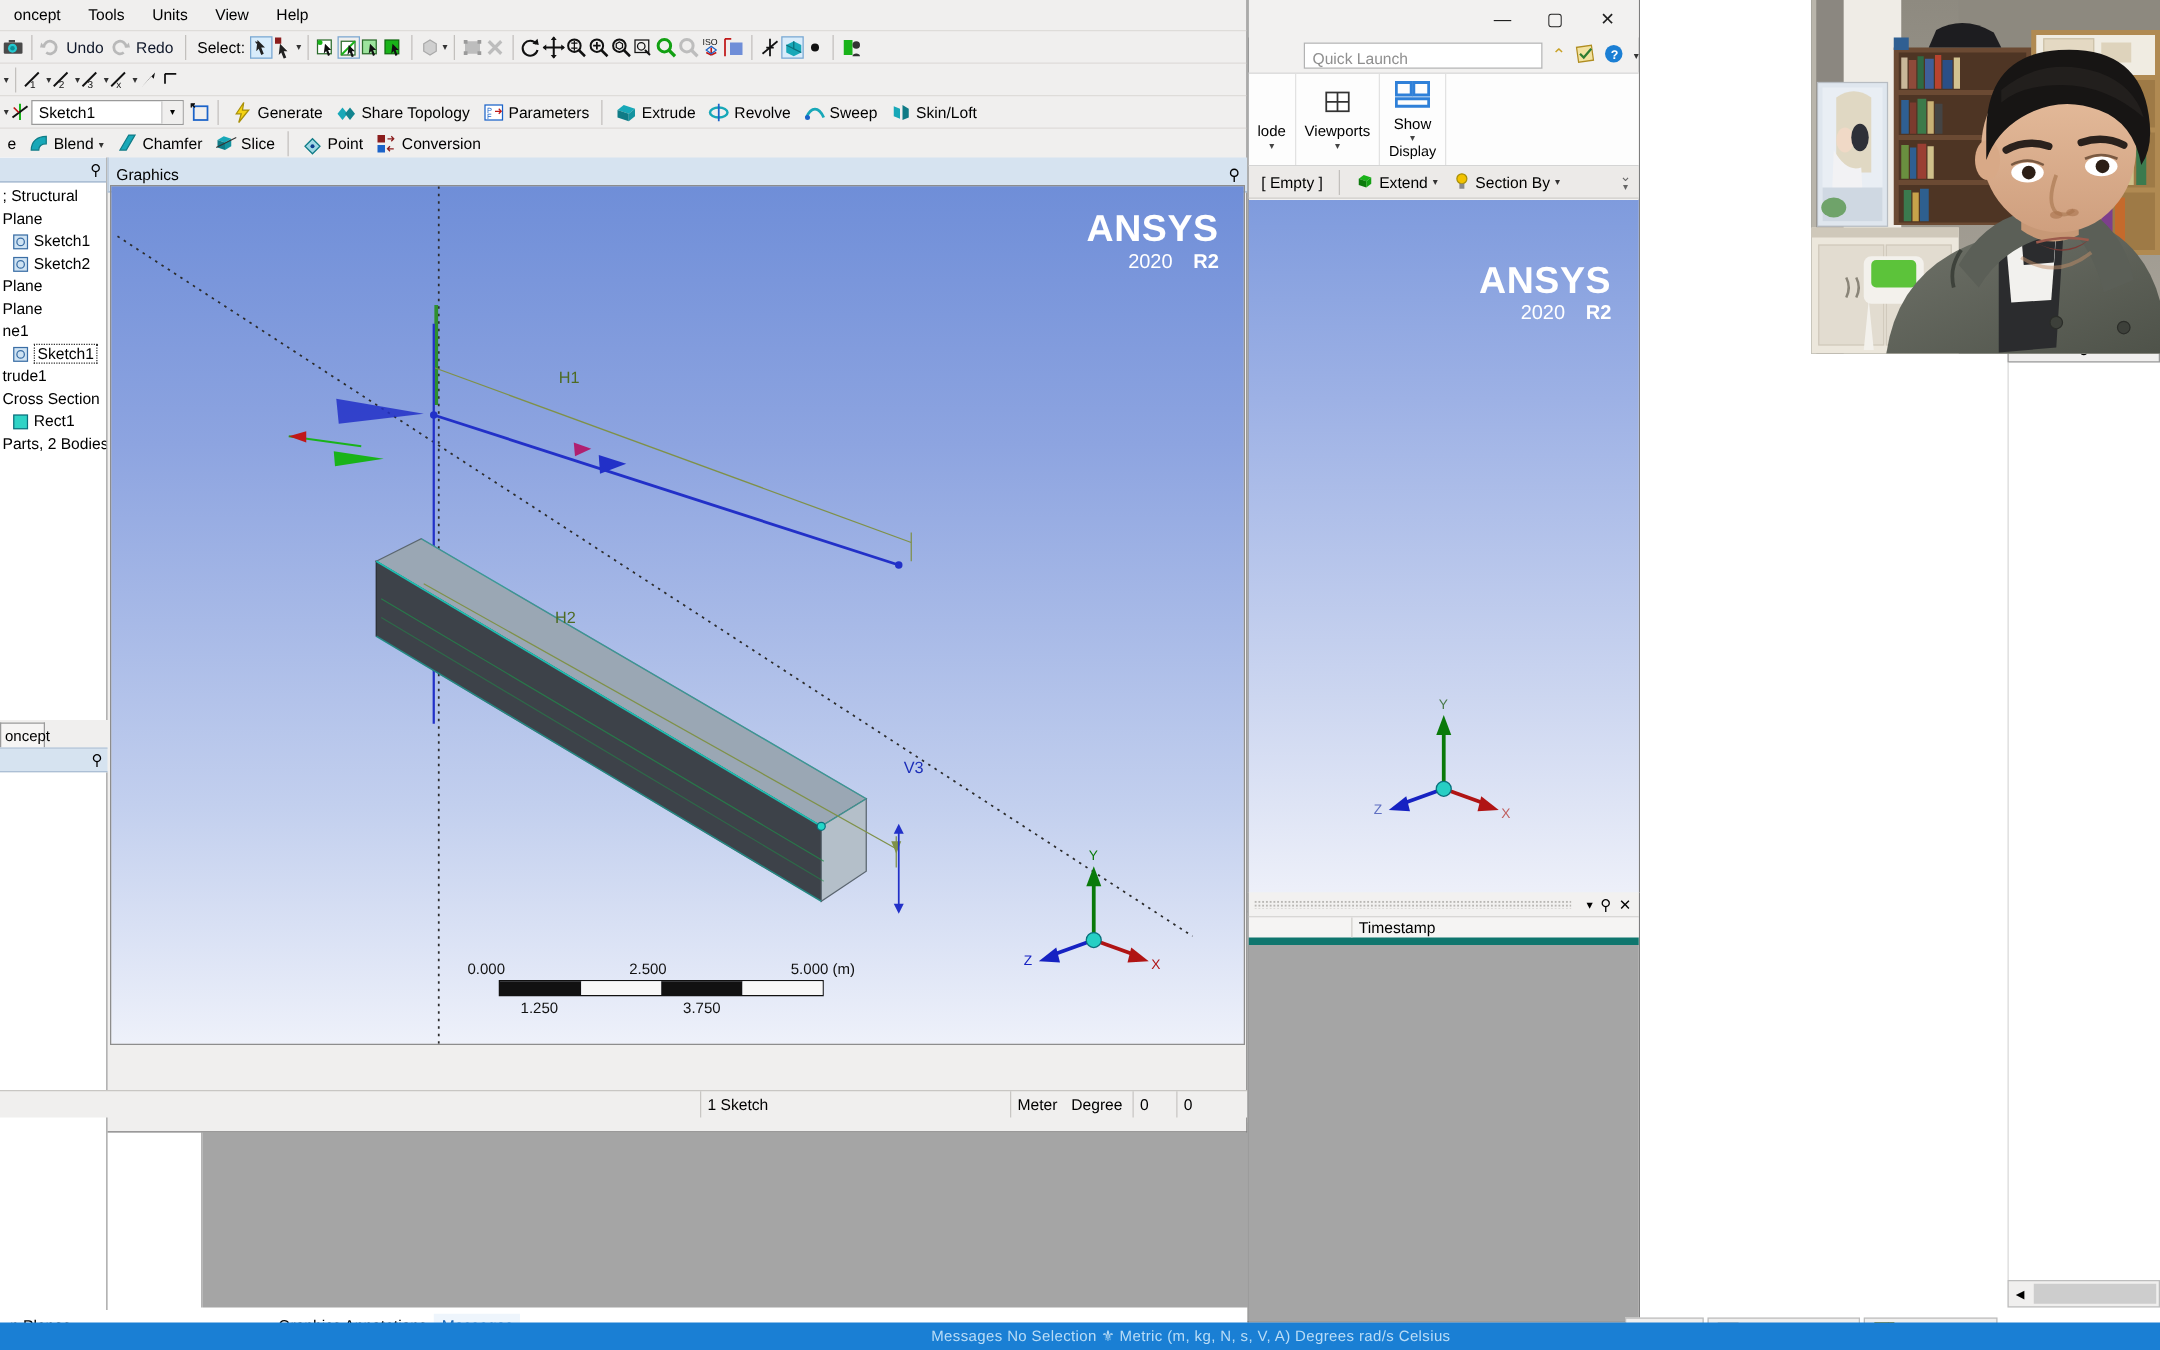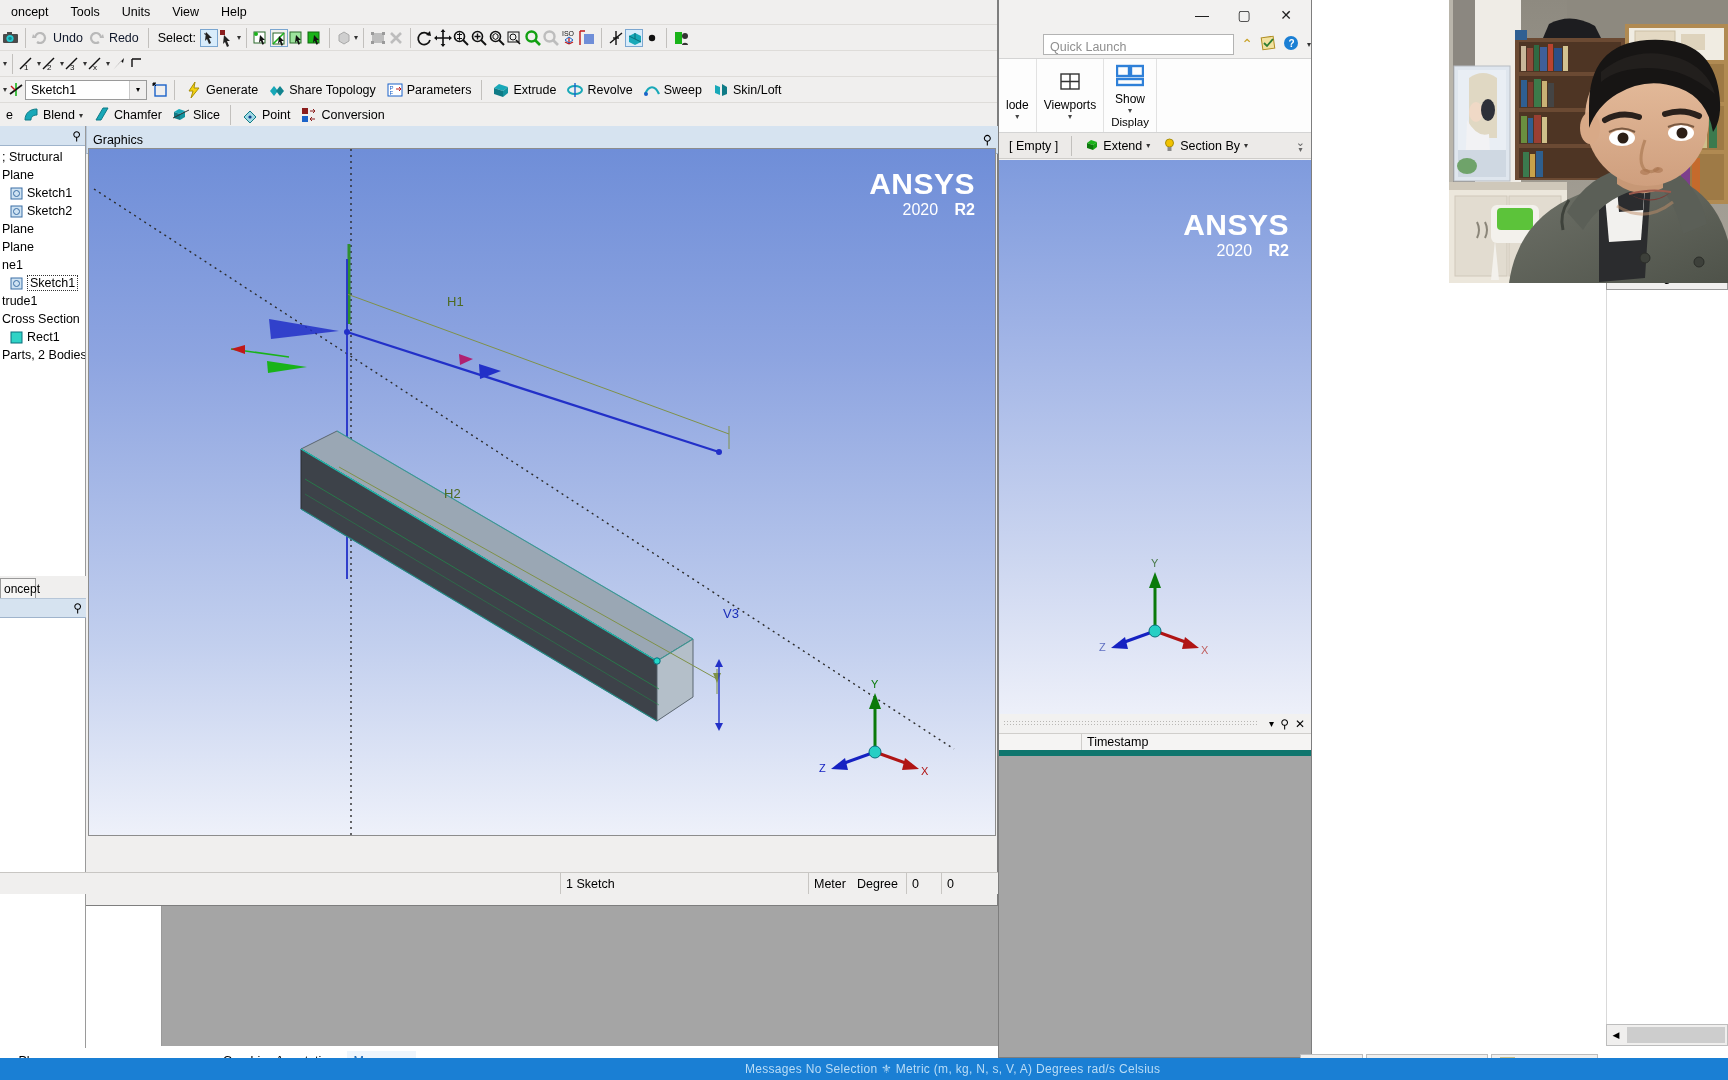--- a/index.html
+++ b/index.html
@@ -781,20 +781,39 @@
         <circle cx="568" cy="512" r="3.2" fill="#23d7c8" stroke="#0a6f7c"></circle>
 
         <path d="M216 330 L570 540" stroke="#1f8f4a" stroke-width="1" fill="none" opacity=".7"></path>
         <path d="M216 345 L570 556" stroke="#1f8f4a" stroke-width="1" fill="none" opacity=".5"></path>
       </svg>
 
       <div style="position:absolute;left:358px;top:145px;color:#4e6b22;font-size:13px;">H1</div>
       <div style="position:absolute;left:355px;top:337px;color:#4e6b22;font-size:13px;">H2</div>
       <div style="position:absolute;left:634px;top:457px;color:#1b2db8;font-size:13px;">V3</div>
 
+      <div style="position:absolute;left:285px;bottom:22px;width:310px;">
+        <div style="display:flex;justify-content:space-between;font-size:12px;color:#111;margin-bottom:2px;">
+          <span>0.000</span>
+          <span>2.500</span>
+          <span>5.000 (m)</span>
+        </div>
+        <div style="display:flex;height:13px;border:1px solid #111;width:260px;margin:0 auto;">
+          <div style="flex:1;background:#111;"></div>
+          <div style="flex:1;background:#f7f7f7;"></div>
+          <div style="flex:1;background:#111;"></div>
+          <div style="flex:1;background:#f7f7f7;"></div>
+        </div>
+        <div style="display:flex;font-size:12px;color:#111;margin-top:2px;width:260px;margin-left:auto;margin-right:auto;">
+          <span style="flex:1;text-align:center;">1.250</span>
+          <span style="flex:1;"></span>
+          <span style="flex:1;text-align:center;">3.750</span>
+          <span style="flex:1;"></span>
+        </div>
+      </div>
 
       <div style="position:absolute;right:60px;bottom:48px;width:120px;height:110px;">
         <svg width="120" height="110" viewBox="0 0 120 110">
           <path d="M60 75 L60 28" stroke="#0a7a0a" stroke-width="3"></path>
           <path d="M54 32 L60 16 L66 32z" fill="#0a7a0a"></path>
           <path d="M60 75 L96 88" stroke="#b01414" stroke-width="3"></path>
           <path d="M90 81 L104 92 L87 93z" fill="#b01414"></path>
           <path d="M60 75 L24 88" stroke="#1622c2" stroke-width="3"></path>
           <path d="M30 81 L16 92 L33 93z" fill="#1622c2"></path>
           <circle cx="60" cy="75" r="6" fill="#27cfc4" stroke="#0a6f7c"></circle>

